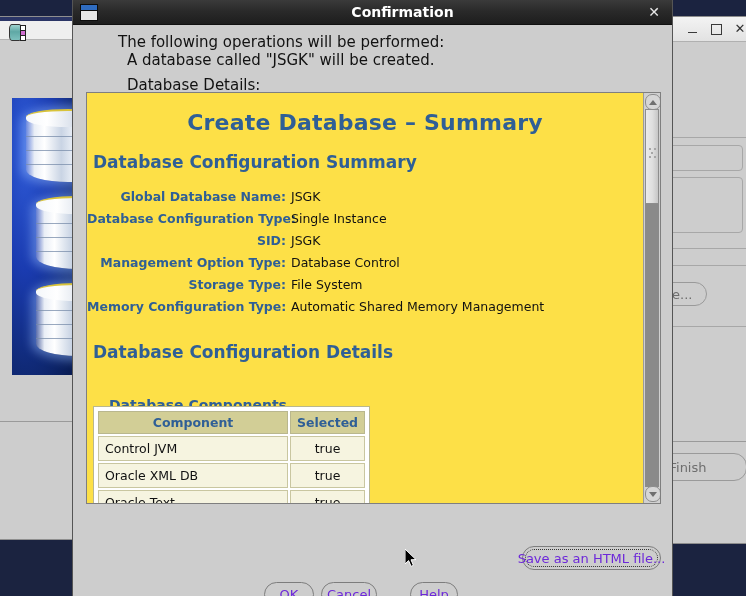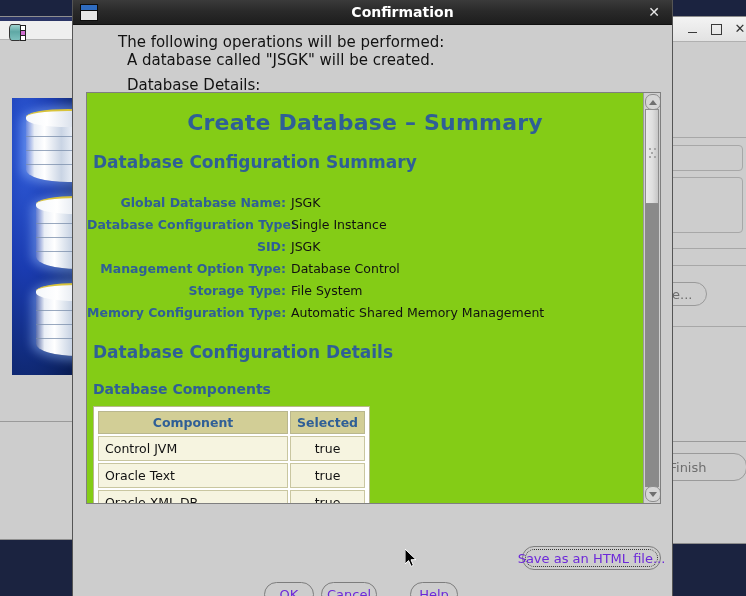--- a/index.html
+++ b/index.html
@@ -227,21 +227,21 @@
     border: 1px solid #7f7f7f;
     box-sizing: border-box;
     overflow: hidden;
   }
   #doc {
     position: absolute;
     left: 0; top: 0;
     width: 556px; height: 100%;
     padding: 0;
     overflow: hidden;
-    background: #84cc16;
+    background: #fde047;
   }
   #doc-inner { position: relative; padding: 0 0 0 0; }
 
   h1.sum-title {
     margin: 0; padding: 17px 0 0 0;
     text-align: center;
     color: #2f5f96;
     font-size: 22px;
     font-weight: bold;
     font-family: "DejaVu Sans", sans-serif;
@@ -251,32 +251,32 @@
     margin: 0; padding: 0;
     position: absolute;
     color: #2f5f96;
     font-size: 17px;
     font-weight: bold;
     font-family: "DejaVu Sans", sans-serif;
   }
   #sec1 { left: 6px; top: 59px; }
   #sec2 { left: 6px; top: 249px; }
   h3.sub {
-    margin: 0; padding: 0;
+    margin: 16px; padding: 0;
     position: absolute;
     left: 6px; top: 288px;
     color: #2f5f96;
     font-size: 14px;
     font-weight: bold;
     font-family: "DejaVu Sans", sans-serif;
   }
 
   #kv {
     position: absolute;
-    left: 0; top: 98px;
+    left: 0; top: 92px;
     width: 540px;
   }
   .kv-row { display: flex; height: 22px; align-items: center; }
   .kv-k {
     width: 199px; text-align: right;
     color: #2f5f96; font-weight: bold; font-size: 12.5px;
     font-family: "DejaVu Sans", sans-serif;
     white-space: nowrap;
   }
   .kv-v {
@@ -516,25 +516,25 @@
                     <th class="c-comp">Component</th>
                     <th class="c-sel">Selected</th>
                   </tr>
                 </thead>
                 <tbody>
                   <tr>
                     <td class="t-name">Control JVM</td>
                     <td class="t-sel">true</td>
                   </tr>
                   <tr>
-                    <td class="t-name">Oracle Text</td>
+                    <td class="t-name">Oracle XML DB</td>
                     <td class="t-sel">true</td>
                   </tr>
                   <tr>
-                    <td class="t-name">Oracle XML DB</td>
+                    <td class="t-name">Oracle Text</td>
                     <td class="t-sel">true</td>
                   </tr>
                 </tbody>
               </table>
             </div>
 
           </div>
         </div>
 
         <div id="vsb">

